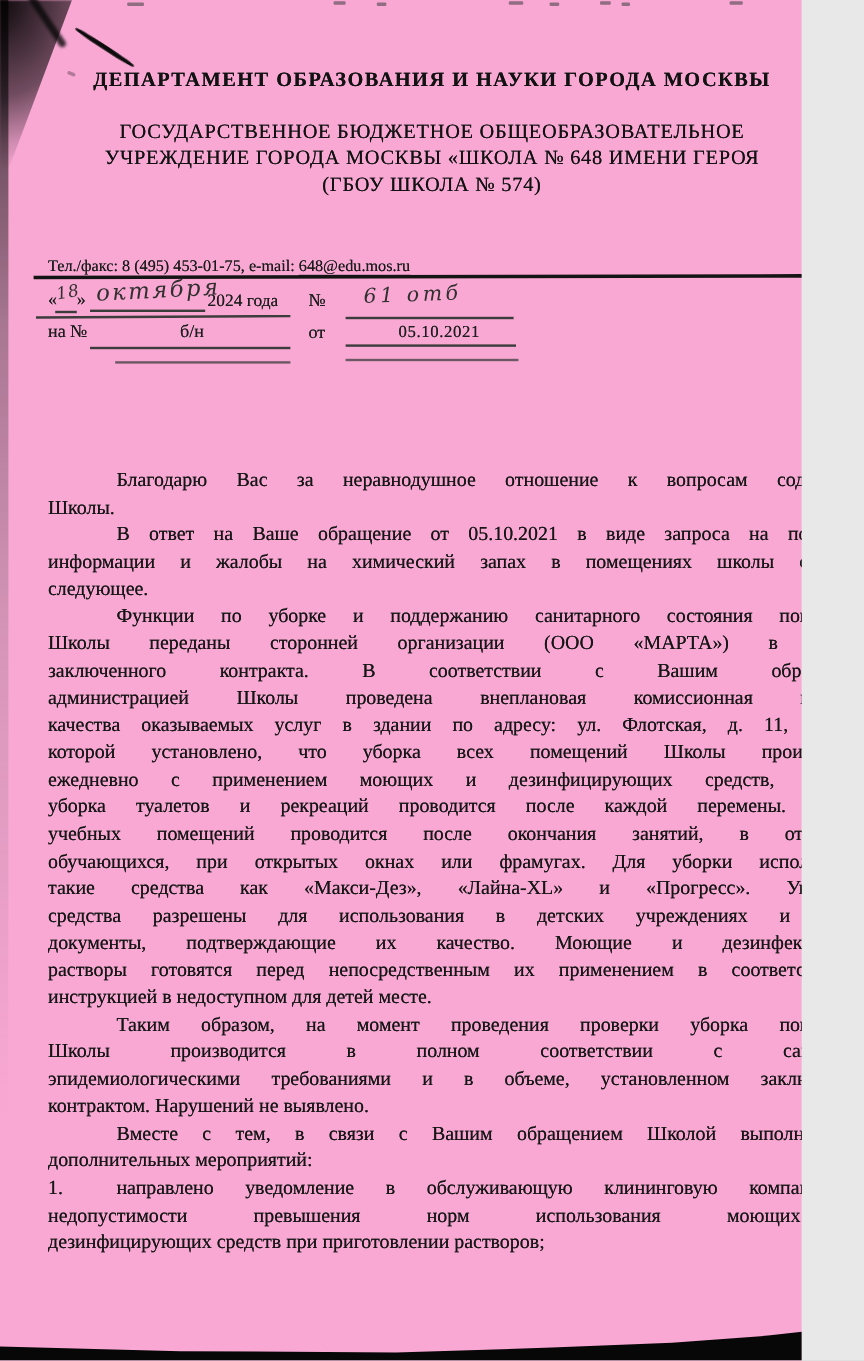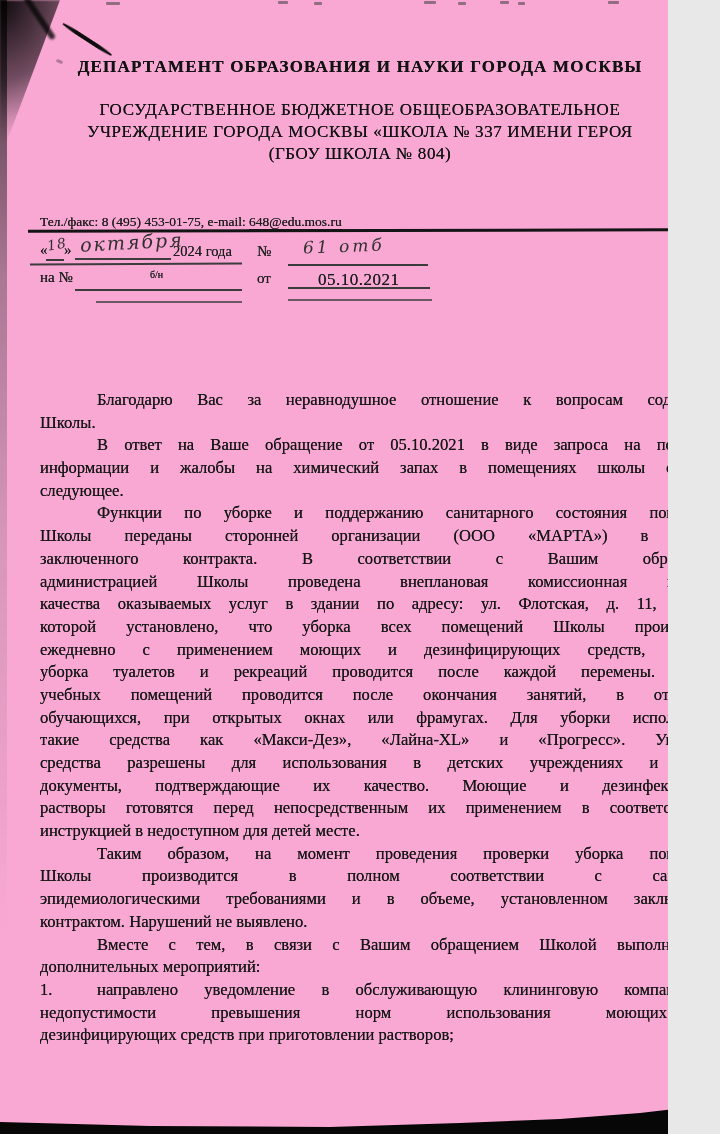--- a/index.html
+++ b/index.html
@@ -91,22 +91,22 @@
     <div class="top-mark" style="left:500px;top:1px;width:9px"></div>
     <div class="top-mark" style="left:518px;top:2px;width:7px"></div>
     <div class="top-mark" style="left:608px;top:1px;width:11px"></div>
     <div class="dot-mark" style="left:56px;top:60px;"></div>
   </div>
 
   <div class="dept-title">ДЕПАРТАМЕНТ ОБРАЗОВАНИЯ И НАУКИ ГОРОДА МОСКВЫ</div>
 
   <div class="institution">
       <div class="gen-line">ГОСУДАРСТВЕННОЕ БЮДЖЕТНОЕ ОБЩЕОБРАЗОВАТЕЛЬНОЕ</div>
-      <div class="gen-line">УЧРЕЖДЕНИЕ ГОРОДА МОСКВЫ «ШКОЛА № 337 ИМЕНИ ГЕРОЯ</div>
-      <div class="gen-line">(ГБОУ ШКОЛА № 804)</div>
+      <div class="gen-line">УЧРЕЖДЕНИЕ ГОРОДА МОСКВЫ «ШКОЛА № 648 ИМЕНИ ГЕРОЯ</div>
+      <div class="gen-line">(ГБОУ ШКОЛА № 574)</div>
     </div>
 
   <div class="addr-block">
     </div>
 
   <div class="contact-line">
     <span>Тел./факс: 8 (495) 453-01-75, e-mail: </span><span class="email">648@edu.mos.ru</span>
   </div>
 
   <div class="letterhead-rule"></div>
@@ -118,23 +118,23 @@
   <div class="form-underline" style="left:75px;top:258px;width:96px"></div>
   <div class="hand hand-month">октября</div>
   <div class="ref" style="left:173px;top:243px;font-size:14.5px">2024 года</div>
   <div class="ref" style="left:257px;top:243px">№</div>
   <div class="hand hand-number">61 отб</div>
   <div class="form-underline" style="left:288px;top:264px;width:140px"></div>
 
   <div class="form-underline" style="left:30px;top:263px;width:212px;transform:rotate(-.3deg)"></div>
 
   <div class="ref" style="left:40px;top:269px">на №</div>
-  <div class="ref" style="left:150px;top:269px;font-size:10px">б/н</div>
+  <div class="ref" style="left:150px;top:269px;font-size:15px">б/н</div>
   <div class="ref" style="left:257px;top:270px">от</div>
-  <div class="ref" style="left:318px;top:270px;font-size:17px;letter-spacing:.5px">05.10.2021</div>
+  <div class="ref" style="left:332px;top:270px;font-size:14px;letter-spacing:.5px">05.10.2021</div>
 
   <div class="form-underline" style="left:75px;top:289px;width:167px"></div>
   <div class="form-underline" style="left:288px;top:287px;width:142px"></div>
   <div class="form-underline" style="left:96px;top:301px;width:146px;opacity:.75"></div>
   <div class="form-underline" style="left:288px;top:299px;width:144px;opacity:.75"></div>
 
   <div class="letter-body">
       <div class="para">
         <div class="gen-line first">Благодарю Вас за неравнодушное отношение к вопросам содержания</div>
         <div class="gen-line last">Школы.</div>

